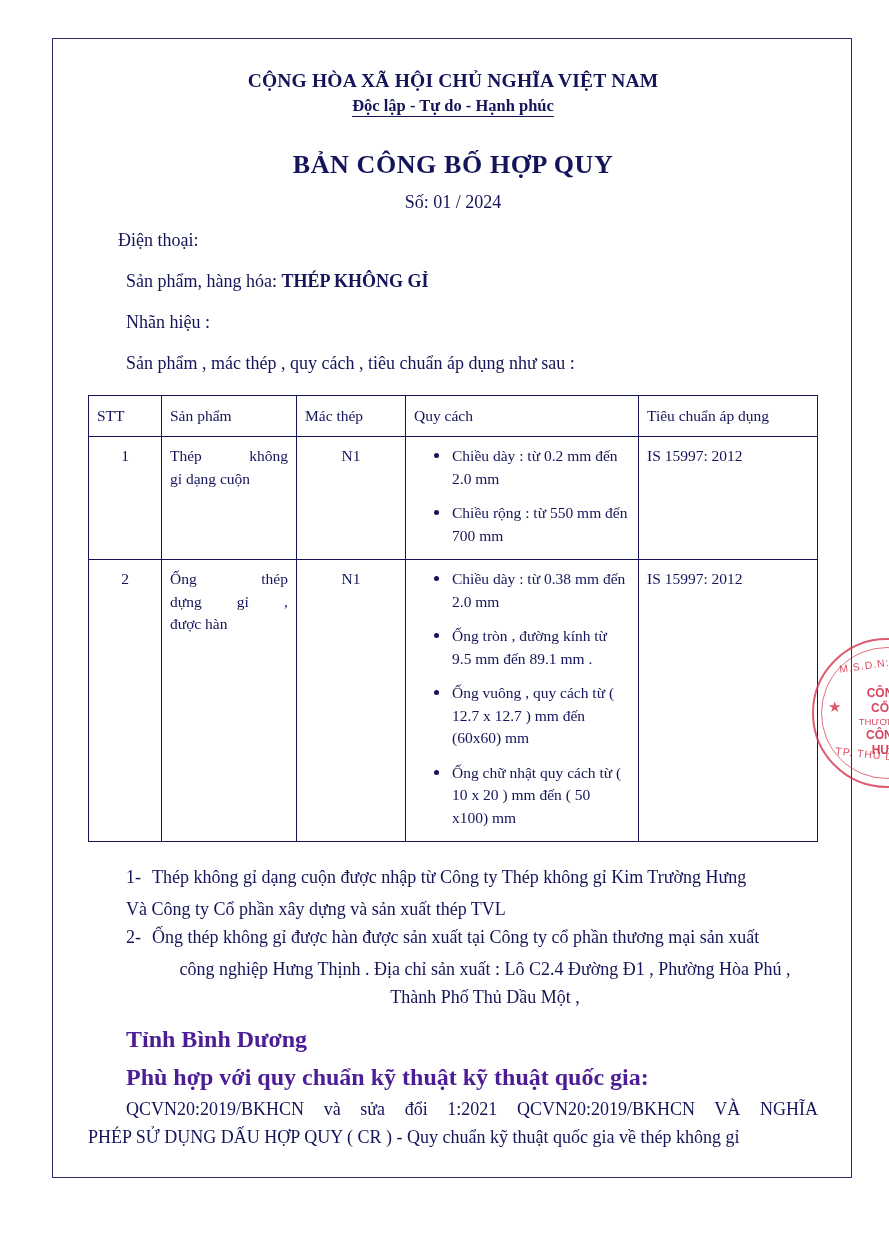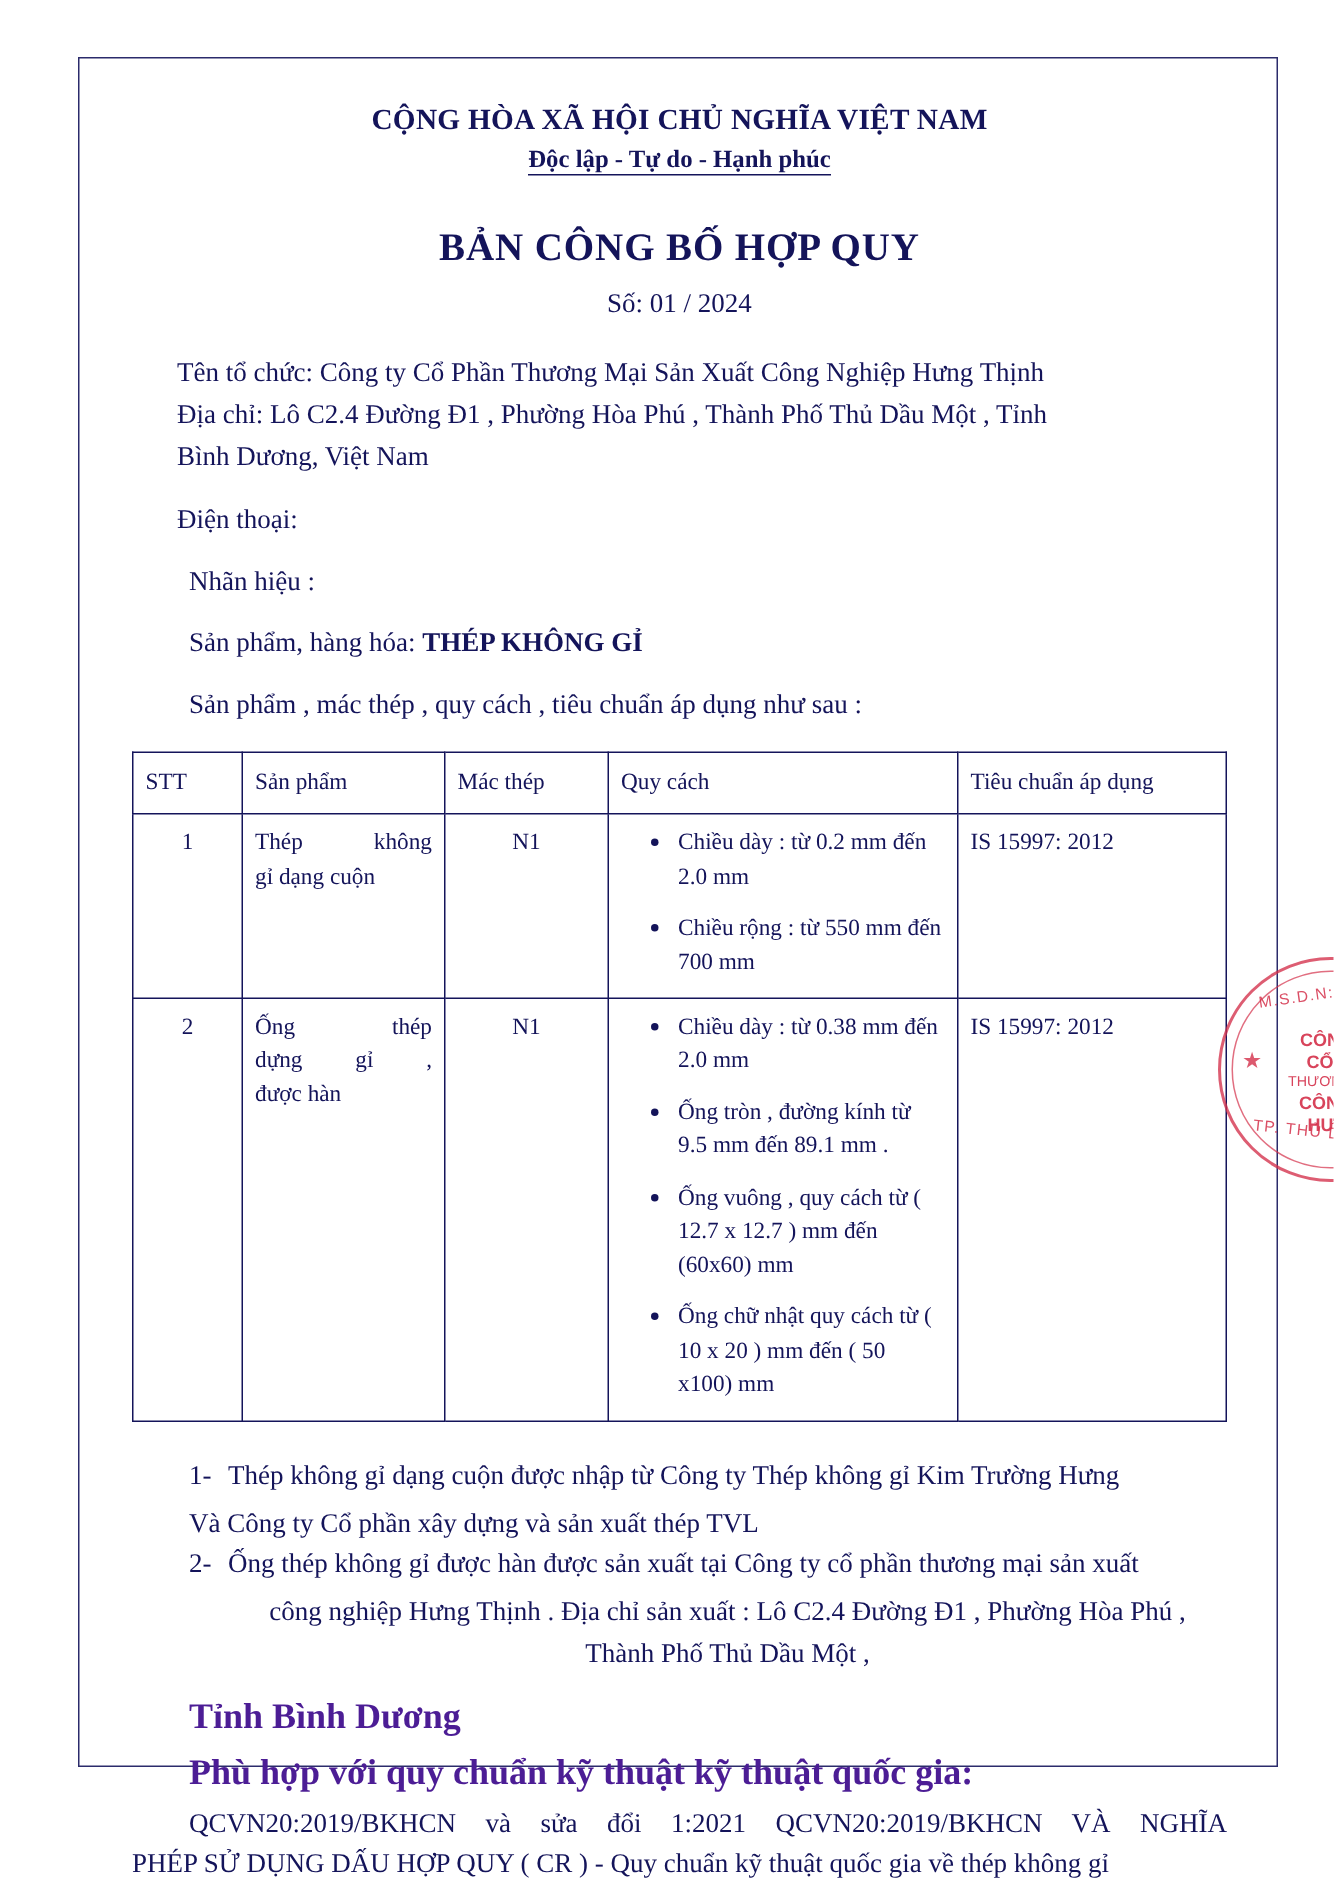--- a/index.html
+++ b/index.html
@@ -267,31 +267,26 @@
   <div class="scan-frame"></div>
 
   <div class="content">
 
     <div class="center nation">CỘNG HÒA XÃ HỘI CHỦ NGHĨA VIỆT NAM</div>
     <div class="center motto"><span>Độc lập - Tự do - Hạnh phúc</span></div>
 
     <div class="center doc-title">BẢN CÔNG BỐ HỢP QUY</div>
     <div class="center doc-number">Số: 01 / 2024</div>
 
-    <div class="org-block">
-      <div class="org-line">Tên tổ chức: Công ty Cổ Phần Thương Mại Sản Xuất Công Nghiệp Hưng Thịnh</div>
-      <div class="org-line">Địa chỉ: Lô C2.4 Đường Đ1 , Phường Hòa Phú , Thành Phố Thủ Dầu Một , Tỉnh</div>
-      <div class="org-line">Bình Dương, Việt Nam</div>
-    </div>
 
     <div class="para indent">Điện thoại:</div>
 
+    <div class="para indent2"><span>Sản phẩm, hàng hóa: </span><b>THÉP KHÔNG GỈ</b></div>
+
     <div class="para indent2">Nhãn hiệu :</div>
-
-    <div class="para indent2"><span>Sản phẩm, hàng hóa: </span><b>THÉP KHÔNG GỈ</b></div>
 
     <div class="para indent2">Sản phẩm , mác thép , quy cách , tiêu chuẩn áp dụng như sau :</div>
 
     <table class="spec">
       <thead>
         <tr>
           <th class="c-stt">STT</th>
           <th class="c-prod">Sản phẩm</th>
           <th class="c-grade">Mác thép</th>
           <th class="c-spec">Quy cách</th>

